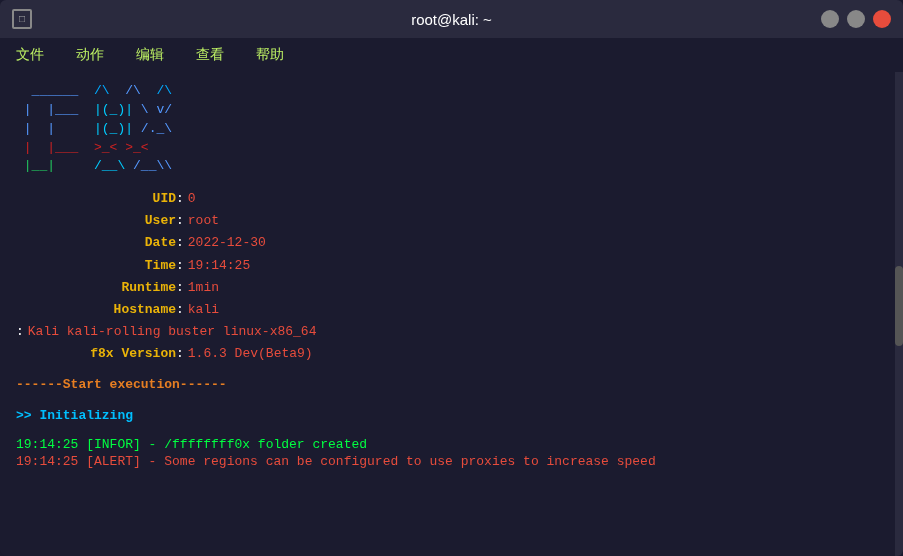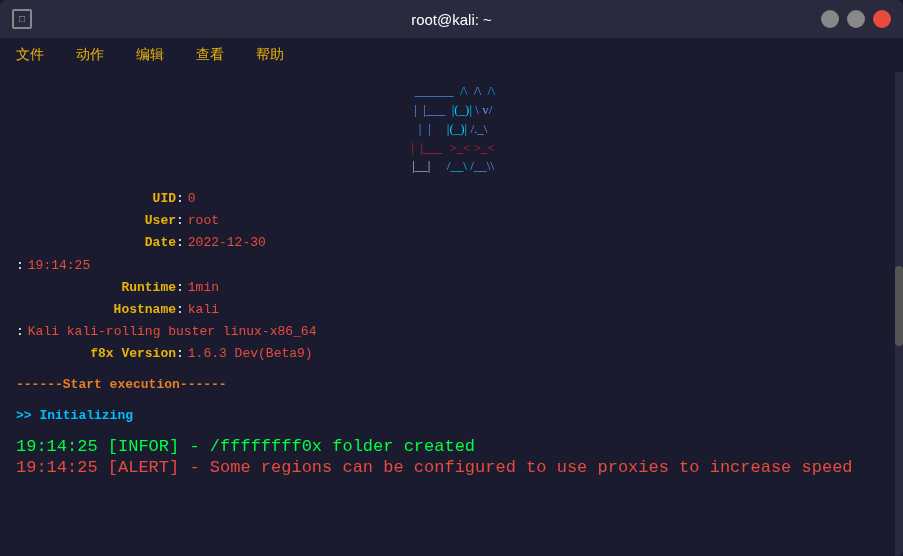--- a/index.html
+++ b/index.html
@@ -78,21 +78,21 @@
       background: #1b1b2f;
       height: 34px;
       display: flex;
       align-items: center;
       padding: 0 10px;
       gap: 20px;
       flex-shrink: 0;
     }
 
     .menu-item {
-      color: #eab308;
+      color: #bef264;
       font-size: 14px;
       font-family: Liberation Sans, sans-serif;
       cursor: pointer;
       padding: 4px 6px;
       text-align: center;
     }
 
     .terminal-body {
       flex: 1;
       background: #1b1b2f;
@@ -103,22 +103,21 @@
 
     
     .ascii-art {
       font-size: 13px;
       line-height: 1.45;
       margin-bottom: 12px;
     }
 
     .ascii-line {
       white-space: pre;
-      font-family: Liberation Serif, serif;
-      text-align: center;
+      font-family: Liberation Mono, monospace;
     }
 
     
     .info-table {
       margin-bottom: 12px;
     }
 
     .info-row {
       display: flex;
       font-size: 13px;
@@ -150,21 +149,21 @@
     }
 
     .cmd-line {
       color: #00bfff;
       font-size: 13px;
       font-weight: bold;
       margin-bottom: 14px;
     }
 
     .log-line {
-      font-size: 17px;
+      font-size: 13px;
       margin-bottom: 2px;
       white-space: pre;
     }
 
     .scrollbar {
       position: absolute;
       right: 0;
       top: 0;
       width: 8px;
       height: 100%;
@@ -205,40 +204,41 @@
     <span class="menu-item">帮助</span>
   </div>
 
   <div class="terminal-body">
 
     <div class="ascii-art">
       <div class="ascii-line" style="color:#5599ff;">  ______  <span style="color:#00aaff;">/\ </span> <span style="color:#5599ff;">/\ </span> <span style="color:#00aaff;">/\</span></div>
       <div class="ascii-line"><span style="color:#5599ff;"> |  |___  </span><span style="color:#00ccff;">|(_)|</span><span style="color:#5599ff;"> \ v/</span></div>
       <div class="ascii-line"><span style="color:#5599ff;"> |  |    </span><span style="color:#00ccff;"> |(_)|</span><span style="color:#5599ff;"> /._\</span></div>
       <div class="ascii-line"><span style="color:#cc2222;"> |  |___  </span><span style="color:#cc2222;">&gt;_&lt; &gt;_&lt;</span></div>
-      <div class="ascii-line"><span style="color:#c4b5fd;"> |__|    </span><span style="color:#00ccff;"> /__\ </span><span style="color:#5599ff;">/__\\</span></div>
+      <div class="ascii-line"><span style="color:#22c55e;"> |__|    </span><span style="color:#00ccff;"> /__\ </span><span style="color:#5599ff;">/__\\</span></div>
     </div>
 
     <div class="info-table" id="info-table">
         <div class="info-row">
           <span class="info-key">UID</span>
           <span class="info-colon">: </span>
           <span class="info-value">0</span>
         </div>
         <div class="info-row">
           <span class="info-key">User</span>
           <span class="info-colon">: </span>
           <span class="info-value">root</span>
         </div>
         <div class="info-row">
           <span class="info-key">Date</span>
           <span class="info-colon">: </span>
           <span class="info-value">2022-12-30</span>
         </div>
         <div class="info-row">
+          <span class="info-key">Time</span>
           <span class="info-colon">: </span>
           <span class="info-value">19:14:25</span>
         </div>
         <div class="info-row">
           <span class="info-key">Runtime</span>
           <span class="info-colon">: </span>
           <span class="info-value">1min</span>
         </div>
         <div class="info-row">
           <span class="info-key">Hostname</span>

